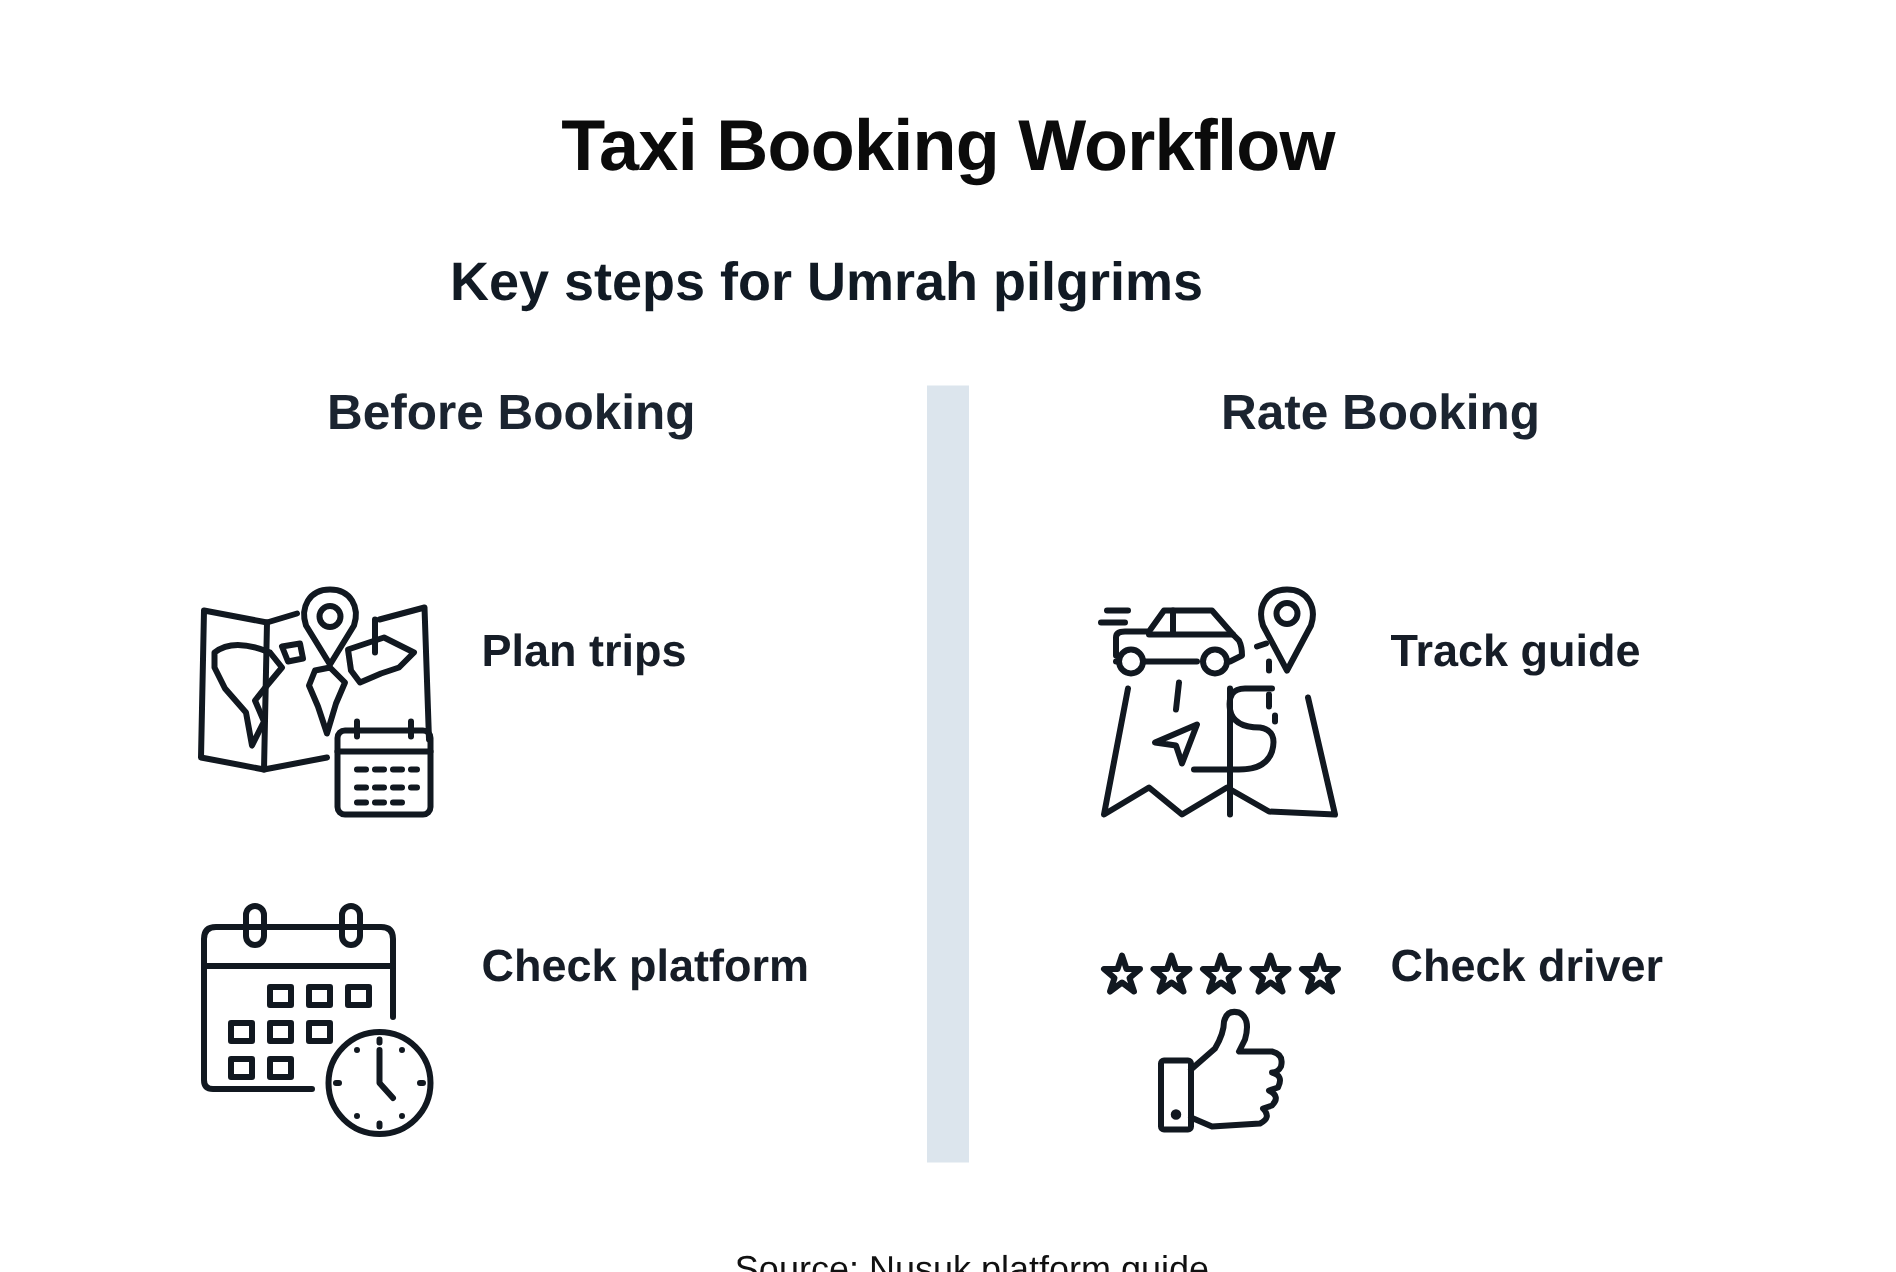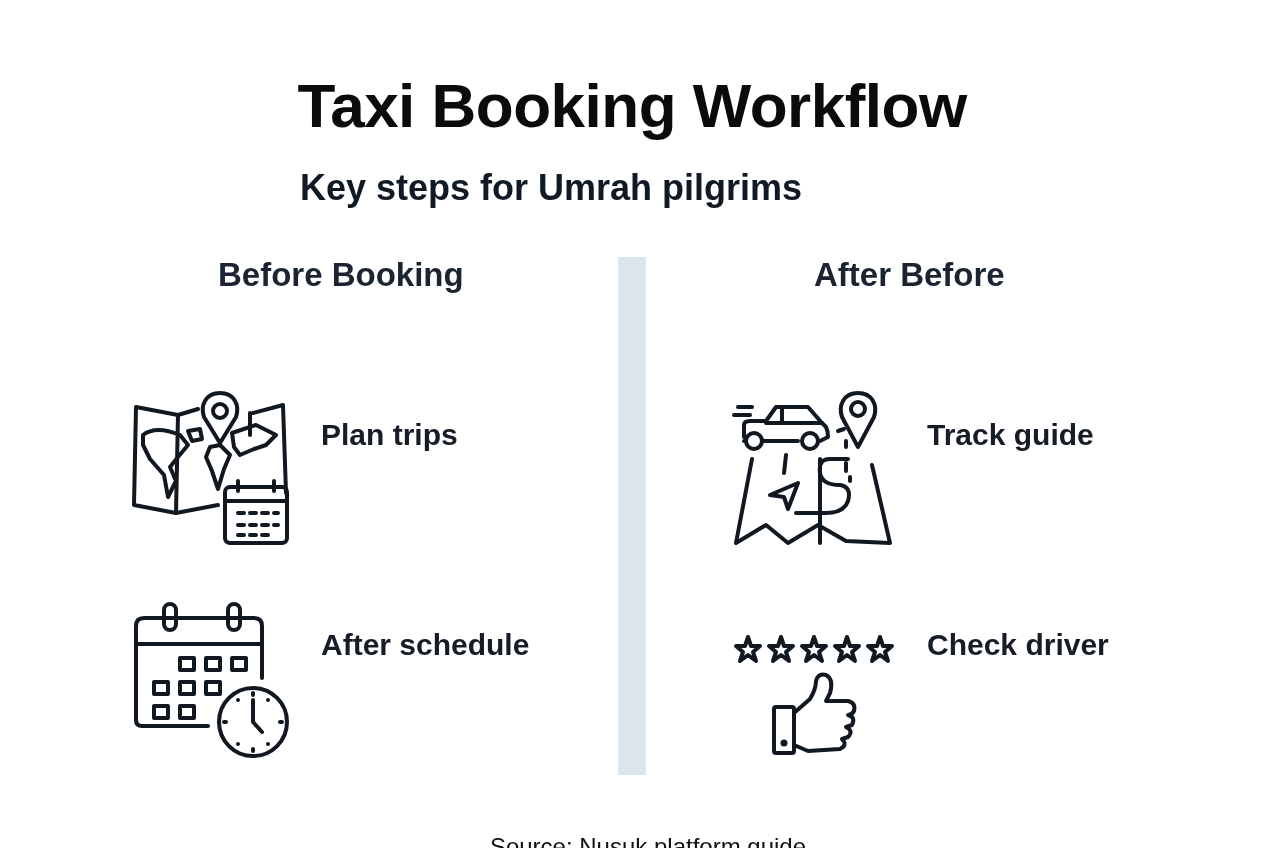--- a/index.html
+++ b/index.html
@@ -1,36 +1,36 @@
 <!DOCTYPE html>
 <html><head>
 <meta charset="utf-8">
 <style>
   html, body { margin:0; padding:0; }
   body { width:1264px; height:848px; background:#ffffff; position:relative; overflow:hidden;
          font-family:"Liberation Sans", sans-serif; color:#111827; }
   .title { position:absolute; left:0; width:1264px; top:70px; text-align:center;
-           font-size:62px; font-weight:bold; color:#0b0b0b; letter-spacing:-0.5px; }
+           font-size:48px; font-weight:bold; color:#0b0b0b; letter-spacing:-0.5px; }
   .subtitle { position:absolute; left:0; width:1102px; top:167px; text-align:center;
               font-size:36px; font-weight:bold; color:#111a24; }
   .col-head { position:absolute; top:256px; font-size:33px; font-weight:bold; color:#1b2430; }
   .divider { position:absolute; left:618px; top:257px; width:28px; height:518px; background:#dce5ed; }
   .icon { position:absolute; width:170px; height:170px; }
   .icon svg { width:100%; height:100%; }
   .label { position:absolute; font-size:30px; font-weight:bold; color:#161d27; }
   .source { position:absolute; left:16px; width:1264px; top:799px; text-align:center; font-size:24px; color:#111;margin-top:34px; }
 </style>
 </head>
 <body>
 
 <div class="title">Taxi Booking Workflow</div>
 <div class="subtitle">Key steps for Umrah pilgrims</div>
 
 <div class="col-head" style="left:218px;">Before Booking</div>
-<div class="col-head" style="left:814px;">After Before</div>
+<div class="col-head" style="left:814px;">Rate Booking</div>
 
 <div class="divider"></div>
 
 <div class="icon" style="left:128px; top:385px;">
   <svg viewBox="0 0 170 170" fill="none" stroke="#111820" stroke-width="4" stroke-linecap="round" stroke-linejoin="round">
     <path d="M8 22 L50 30 L70 24 M125 28 L155 20 L158 108 M8 22 L6 120 L48 128 L90 120"></path>
     <path d="M50 30 L48 128 M122 28 L122 50"></path>
     <path d="M92 8 C78 8 72 20 76 32 L92 58 L108 32 C112 20 106 8 92 8 Z"></path>
     <circle cx="92" cy="26" r="7"></circle>
     <path d="M15 50 C25 42 40 45 52 50 L60 60 L50 72 L42 82 L48 96 L40 112 L36 90 L22 74 L15 60 Z"></path>
@@ -56,21 +56,21 @@
     <rect x="26" y="86" width="14" height="12"></rect>
       <rect x="52" y="86" width="14" height="12"></rect>
       <rect x="78" y="86" width="14" height="12"></rect>
     <rect x="26" y="110" width="14" height="12"></rect>
       <rect x="52" y="110" width="14" height="12"></rect>
     <circle cx="125" cy="126" r="34"></circle>
     <path d="M125 104 L125 126 L134 136"></path>
     <path d="M125 97v2 M125 153v2 M96 126h2 M152 126h2 M110 104v0 M140 104v0 M110 148v0 M140 148v0"></path>
   </svg>
 </div>
-<div class="label" style="left:321px; top:628px;">After schedule</div>
+<div class="label" style="left:321px; top:628px;">Check platform</div>
 
 <div class="icon" style="left:730px; top:385px;">
   <svg viewBox="0 0 170 170" fill="none" stroke="#111820" stroke-width="4" stroke-linecap="round" stroke-linejoin="round">
     <path d="M8 22h14 M4 30h16"></path>
     <path d="M14 52 L14 40 Q14 36 20 36 L36 36 L46 22 L78 22 L92 38 L96 42 Q98 46 98 52 L90 56 M32 56 L68 56 M14 56 L16 56"></path>
     <path d="M52 22 L52 38 M36 38 L92 38"></path>
     <circle cx="24" cy="56" r="8"></circle>
       <circle cx="80" cy="56" r="8"></circle>
     <path d="M128 8 C114 8 108 20 112 32 L128 62 L144 32 C148 20 142 8 128 8 Z"></path>
     <circle cx="128" cy="24" r="7"></circle>

